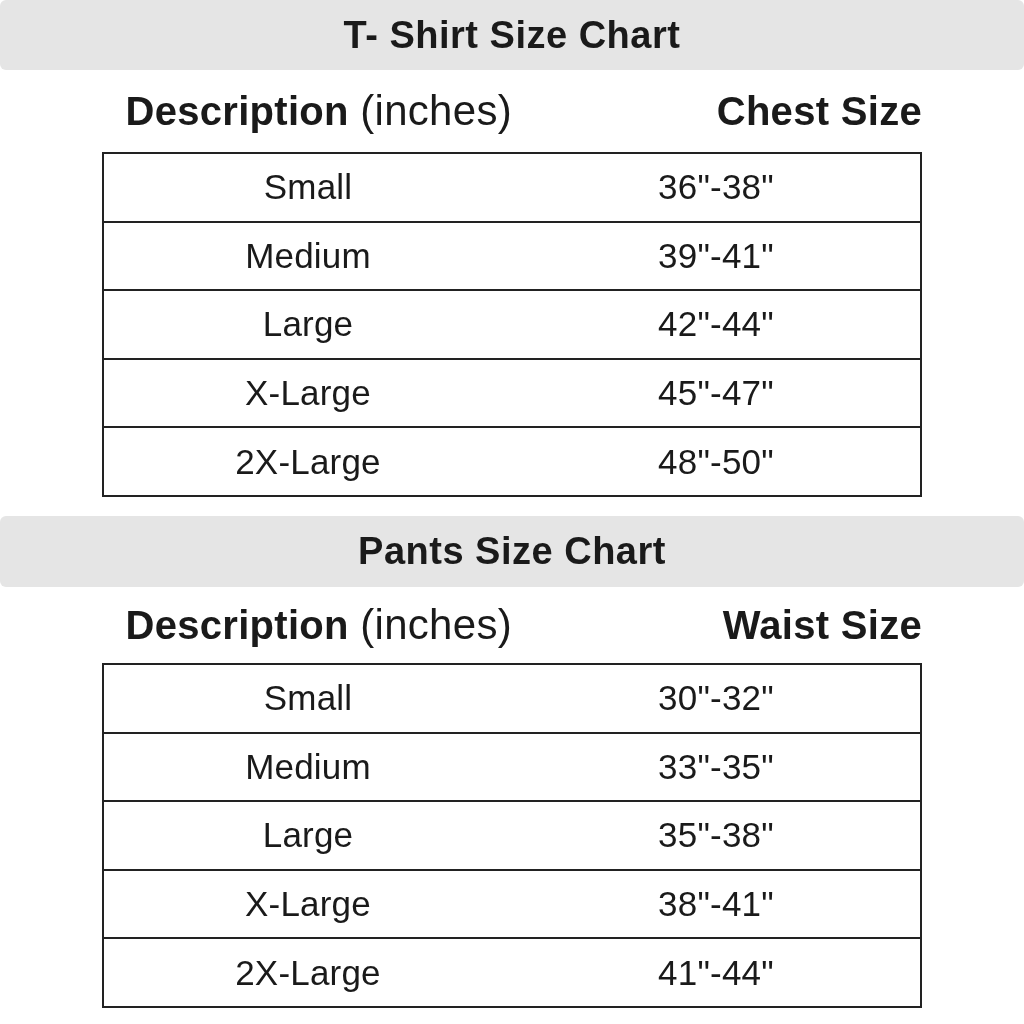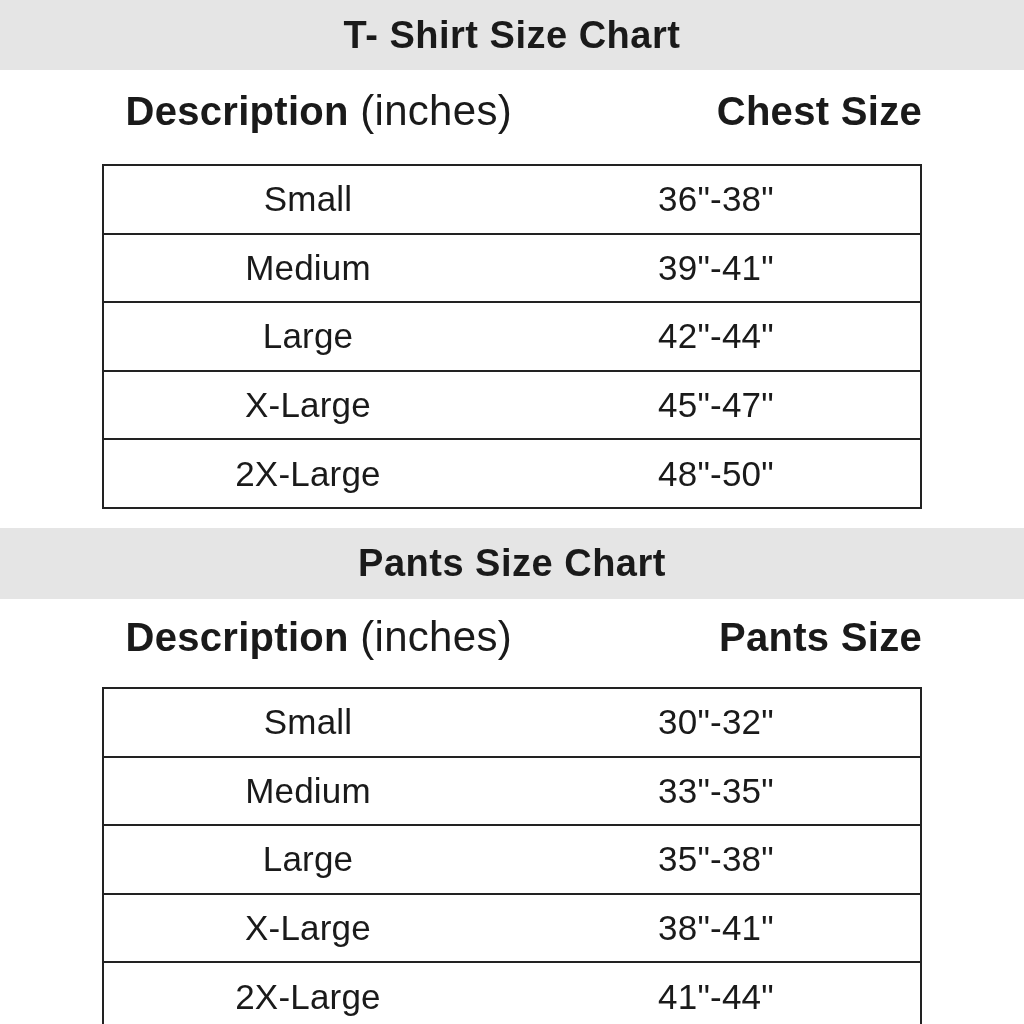--- a/index.html
+++ b/index.html
@@ -17,20 +17,21 @@
   .band {
     width: 1024px;
     height: 70px;
     background: #e5e5e5;
     display: flex;
     align-items: center;
     justify-content: center;
     font-size: 38px;
     font-weight: 700;
     letter-spacing: 0.5px;
+    border-radius: 6px;
   }
   .band.pants {
     margin-top: 19px;
     height: 71px;
   }
   .hdr {
     width: 820px;
     margin: 0 auto;
     height: 82px;
     display: flex;
@@ -47,21 +48,21 @@
     letter-spacing: 0.3px;
     white-space: nowrap;
   }
   .unit {
     font-weight: 400;
     font-size: 42px;
   }
   .size-table {
     width: 820px;
     height: 345px;
-    margin: 12px auto;
+    margin: 0 auto;
     border: 2px solid #222222;
     box-sizing: border-box;
     display: flex;
     flex-direction: column;
     background: #ffffff;
   }
   .trow {
     flex: 1;
     display: flex;
     align-items: center;
@@ -117,21 +118,21 @@
 </section>
 
 <section>
   <div class="band pants">Pants Size Chart</div>
 
   <div class="hdr pants">
     <div class="hcell">
       <span>Description</span>
       <span class="unit">(inches)</span>
     </div>
-    <div class="hcell">Pants Size</div>
+    <div class="hcell">Waist Size</div>
   </div>
 
   <div class="size-table">
     <div class="trow">
       <div class="tcell">Small</div>
       <div class="tcell">30"-32"</div>
     </div>
     <div class="trow">
       <div class="tcell">Medium</div>
       <div class="tcell">33"-35"</div>

